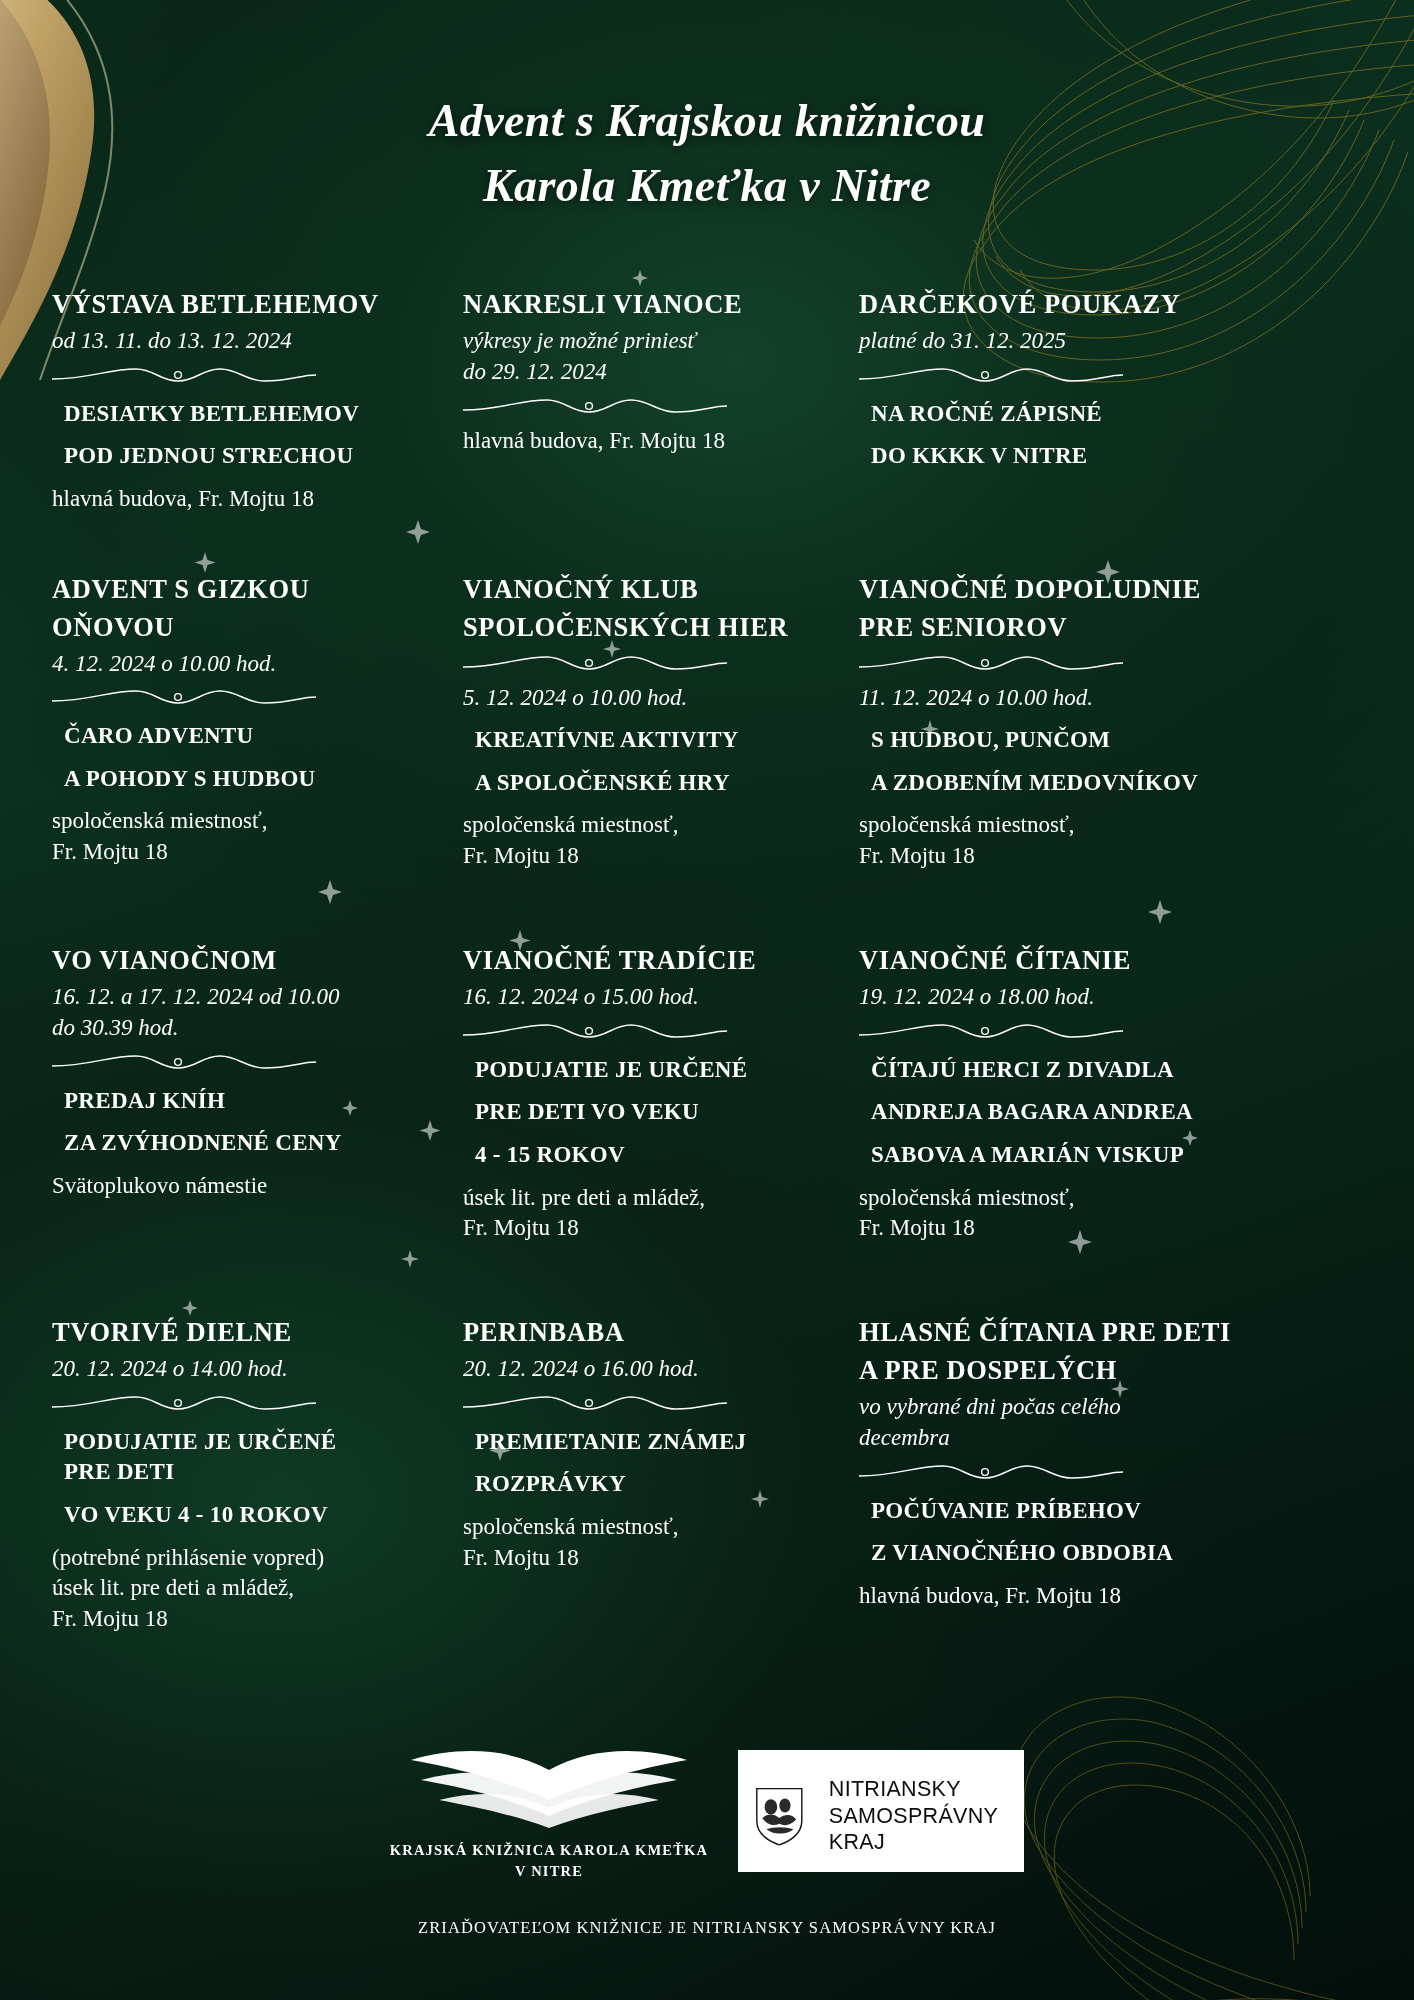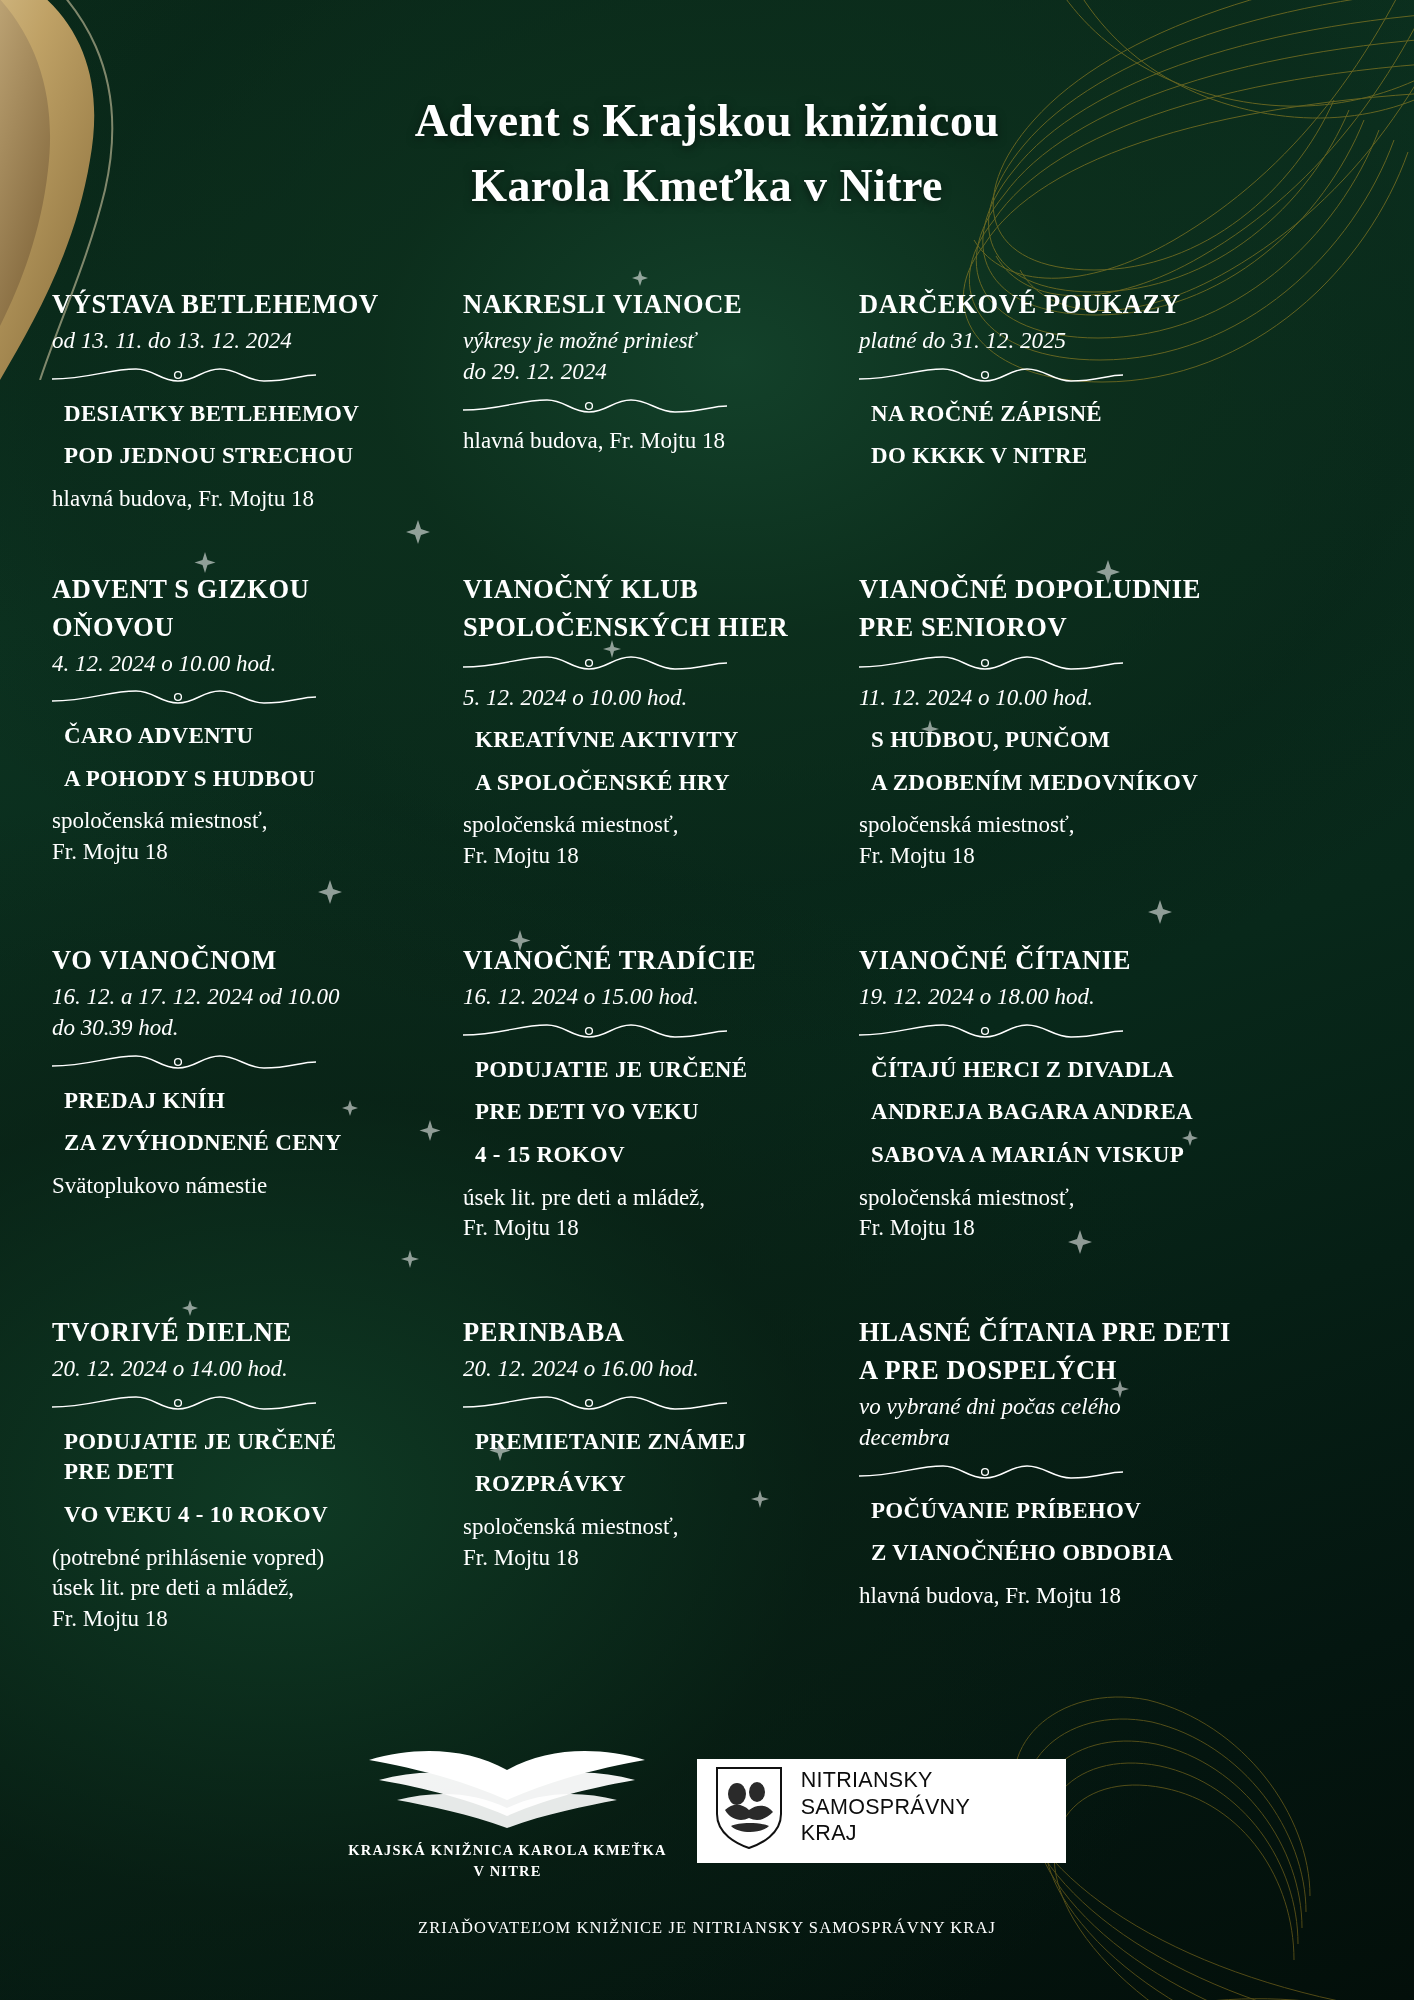--- a/index.html
+++ b/index.html
@@ -57,20 +57,21 @@
     width: 100%;
     text-align: center;
     z-index: 5;
   }
   .header .line {
     font-weight: bold;
     font-size: 46px;
     letter-spacing: .4px;
     line-height: 1.42;
     text-shadow: 0 2px 10px rgba(0,0,0,.55);
+    font-style: italic;
   }
 
   
   .grid {
     position: absolute;
     top: 288px;
     left: 52px;
     width: 1310px;
     display: grid;
     grid-template-columns: 345px 330px 390px;
@@ -135,23 +136,23 @@
     font-weight: bold;
     letter-spacing: 1.2px;
     line-height: 1.45;
     margin-top: 4px;
   }
   .nsk {
     background: #ffffff;
     color: #0d0d0d;
     display: flex;
     align-items: center;
-    gap: 16px;
-    padding: 5px 26px 13px 16px;
-    width: 369px;
+    gap: 24px;
+    padding: 23px 26px 13px 16px;
+    width: 286px;
     box-sizing: border-box;
   }
   .nsk-text {
     font-family: "Liberation Sans", sans-serif;
     font-size: 21.5px;
     line-height: 1.23;
     letter-spacing: .3px;
     text-align: left;
   }
   .footer-note {

